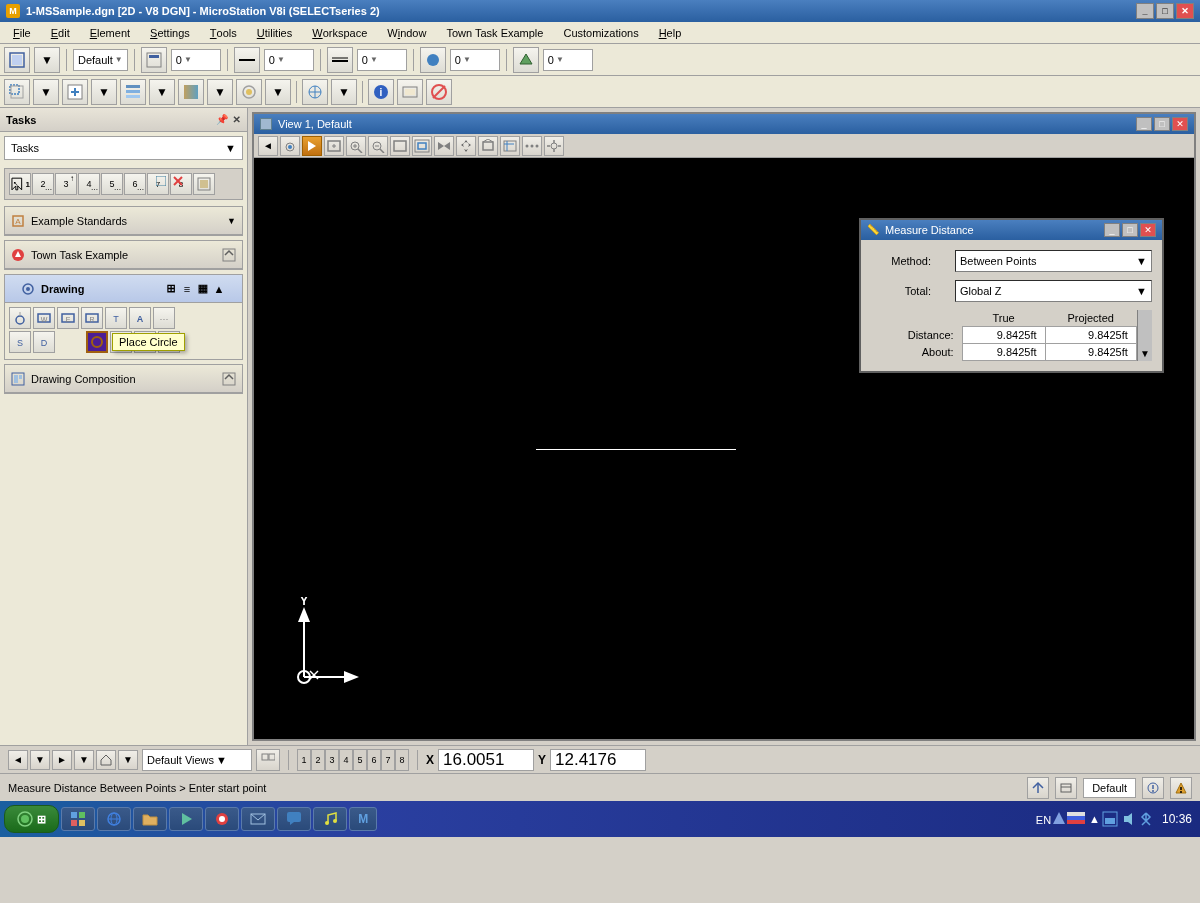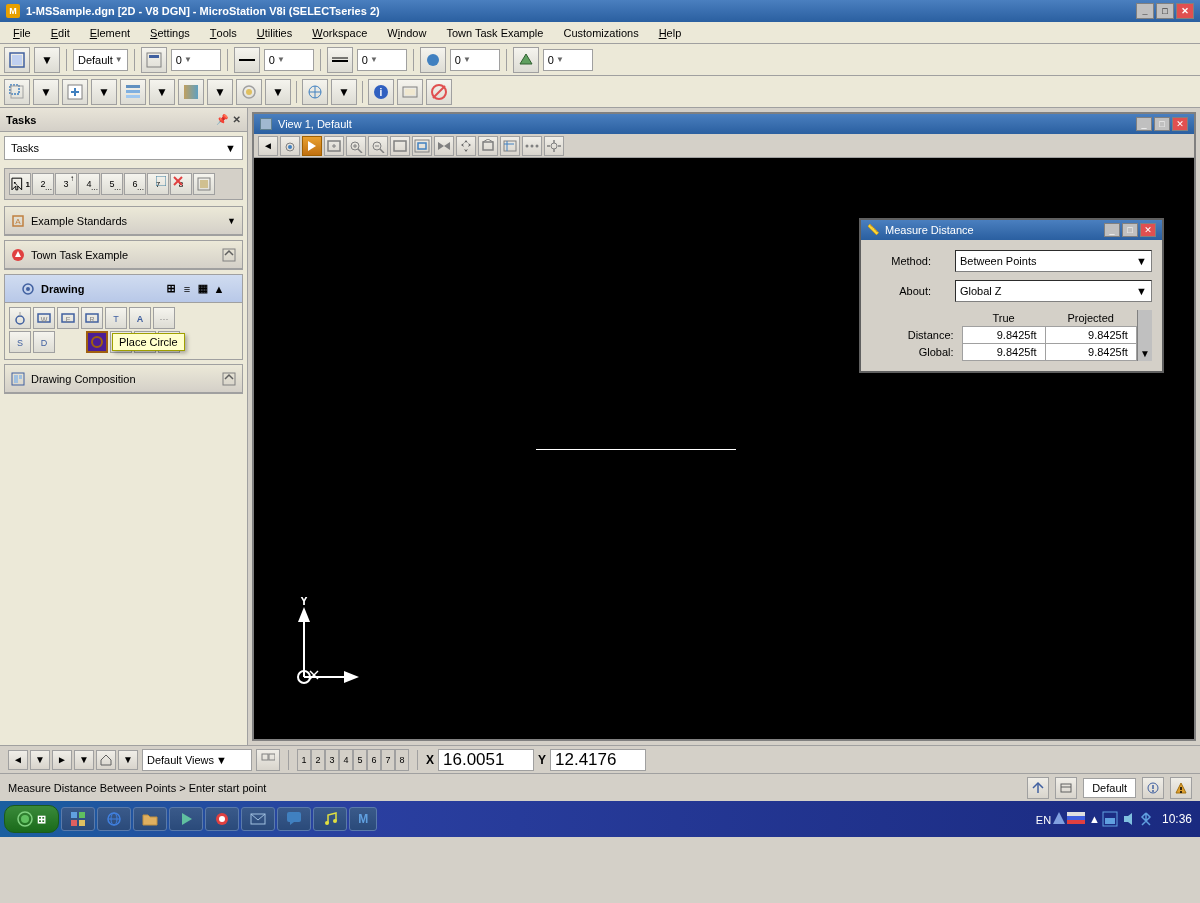--- a/index.html
+++ b/index.html
@@ -906,21 +906,21 @@
 
             <div class="dialog-row">
               <span class="dialog-label">Method:</span>
               <div class="dialog-combo">
                 <span>Between Points</span>
                 <span>▼</span>
               </div>
             </div>
 
             <div class="dialog-row">
-              <span class="dialog-label">About:</span>
+              <span class="dialog-label">Total:</span>
               <div class="dialog-combo">
                 <span>Global Z</span>
                 <span>▼</span>
               </div>
             </div>
 
             <div class="dialog-table-area">
               <table class="dialog-table">
                 <thead>
                   <tr>
@@ -929,21 +929,21 @@
                     <th>Projected</th>
                   </tr>
                 </thead>
                 <tbody>
                   <tr>
                     <td class="label">Distance:</td>
                     <td>9.8425ft</td>
                     <td>9.8425ft</td>
                   </tr>
                   <tr>
-                    <td class="label">Global:</td>
+                    <td class="label">About:</td>
                     <td>9.8425ft</td>
                     <td>9.8425ft</td>
                   </tr>
                 </tbody>
               </table>
               <div class="dialog-scrollbar">
                 <div class="dialog-scroll-arrow">▼</div>
               </div>
             </div>
           </div>

